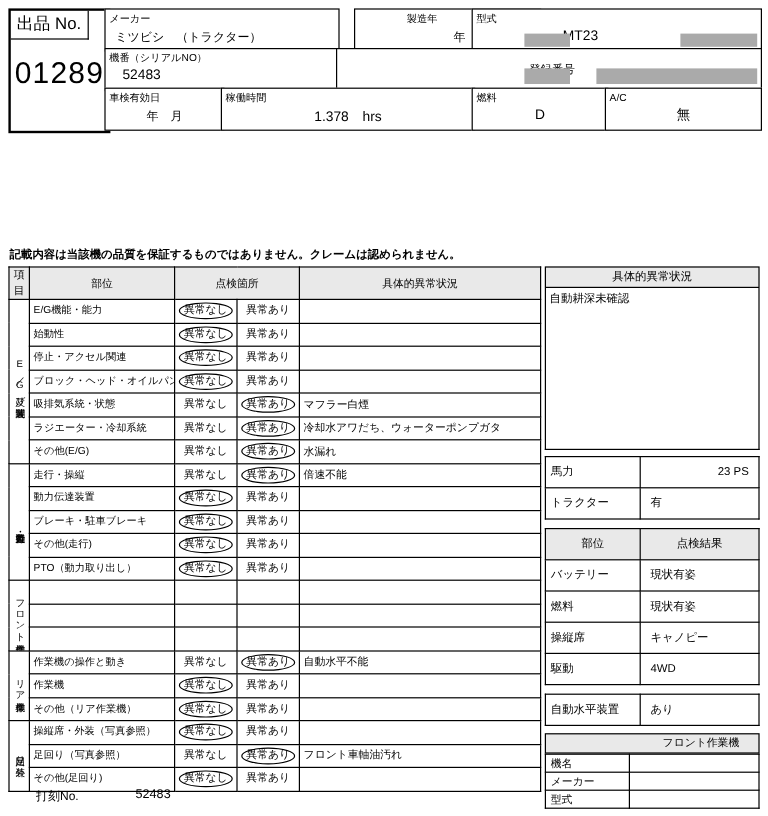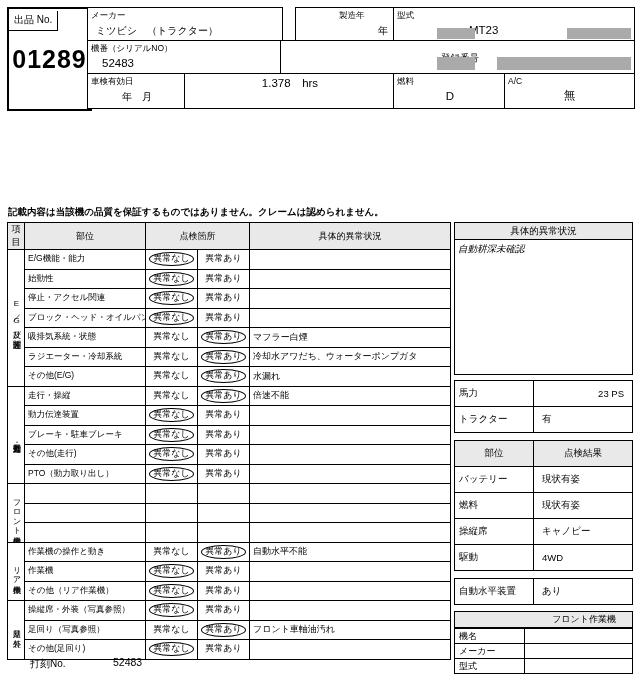--- a/index.html
+++ b/index.html
@@ -4,22 +4,22 @@
 <style>
   html,body{margin:0;padding:0;}
   body{width:640px;height:680px;position:relative;background:#fff;color:#000;
        font-family:"Liberation Sans","DejaVu Sans",sans-serif;-webkit-font-smoothing:antialiased;}
   .page{position:absolute;inset:0;background:#fff;overflow:hidden;}
   .abs{position:absolute;}
 
   
   .lot-box{position:absolute;left:0;top:0;width:81px;height:100px;border:2px solid #000;background:#fff;}
   .lot-label{display:inline-block;border-right:1px solid #000;border-bottom:1px solid #000;
-             padding:2px 5px 3px;font-size:10px;}
-  .lot-value{text-align:center;font-size:25px;font-weight:bold;margin-top:14px;letter-spacing:1px;}
+             padding:2px 5px 3px;font-size:14px;}
+  .lot-value{text-align:center;font-size:25px;font-weight:normal;margin-top:14px;letter-spacing:1px;}
   .hcell{position:absolute;border:1px solid #000;background:#fff;overflow:hidden;}
   .hcell .lbl{font-size:8.5px;padding:2px 0 0 3px;}
   .hcell .val{font-size:10px;padding-left:8px;margin-top:2px;white-space:nowrap;}
   .val-center{text-align:center;padding-left:0 !important;}
   .val-big{font-size:11.5px !important;}
   .reg-cell{display:flex;align-items:center;}
   .reg-cell .lbl{font-size:9.5px;padding:0 0 0 5px;}
   .grayed{position:absolute;background:#aaa;}
   .meter-note{position:absolute;left:30px;top:112px;font-size:9px;font-weight:bold;white-space:nowrap;}
   .disclaimer{position:absolute;left:8px;top:206px;font-size:9.5px;font-weight:bold;white-space:nowrap;}
@@ -33,21 +33,21 @@
   .check-cell{text-align:center;}
   .detail-cell{padding-left:3px !important;white-space:nowrap;}
   .circled{display:inline-block;border:1px solid #000;border-radius:50%;padding:0 3px 1px;line-height:11px;}
   .plain{display:inline-block;border:1px solid transparent;padding:0 3px 1px;line-height:11px;}
   .group-cell{text-align:center;vertical-align:middle;padding:0 !important;}
   .vert{writing-mode:vertical-rl;text-orientation:upright;font-size:8px;line-height:1;display:inline-block;}
 
   
   .right-panel{position:absolute;left:454px;top:222px;width:179px;}
   .rp-header{border:1px solid #000;background:#e9e9e9;height:16px;line-height:16px;text-align:center;font-size:9.5px;}
-  .rp-note-box{border:1px solid #000;border-top:none;height:128px;padding:3px 3px;font-size:9.5px;font-style:italic;}
+  .rp-note-box{border:1px solid #000;border-top:none;height:128px;padding:3px 3px;font-size:9.5px;}
   .rp-table{width:100%;border-collapse:collapse;table-layout:fixed;}
   .rp-table td,.rp-table th{border:1px solid #000;height:17px;font-size:9.5px;padding:4px;overflow:hidden;}
   .rp-table th{background:#e9e9e9;font-weight:normal;text-align:center;}
   .rp-label{width:70px;padding-left:4px !important;white-space:nowrap;}
   .rp-value{padding-left:8px !important;white-space:nowrap;}
   .rp-value.right{text-align:right;padding-right:8px !important;padding-left:0 !important;}
   .mt5{margin-top:5px;} .mt6{margin-top:6px;} .mt7{margin-top:7px;}
   .imp-title{border:1px solid #000;background:#e9e9e9;height:15px;line-height:15px;
              font-size:9px;text-align:right;padding-right:16px;}
   .imp-table td{height:14px;font-size:9px;}
@@ -89,20 +89,21 @@
     </div>
     <div class="hcell reg-cell" style="left:273px;top:33px;width:353px;height:34px;justify-content:center;">
       <div class="lbl">登録番号</div>
     </div>
 
     <div class="hcell" style="left:80px;top:66px;width:98px;height:34px;">
       <div class="lbl">車検有効日</div>
       <div class="val val-center">年　月</div>
     </div>
     <div class="hcell" style="left:177px;top:66px;width:210px;height:34px;">
+      <div class="lbl">稼働時間</div>
       <div class="val val-center val-big">1.378　hrs</div>
     </div>
     <div class="hcell" style="left:386px;top:66px;width:112px;height:34px;">
       <div class="lbl">燃料</div>
       <div class="val val-center val-big">D</div>
     </div>
     <div class="hcell" style="left:497px;top:66px;width:129px;height:34px;">
       <div class="lbl">A/C</div>
       <div class="val val-center val-big">無</div>
     </div>

